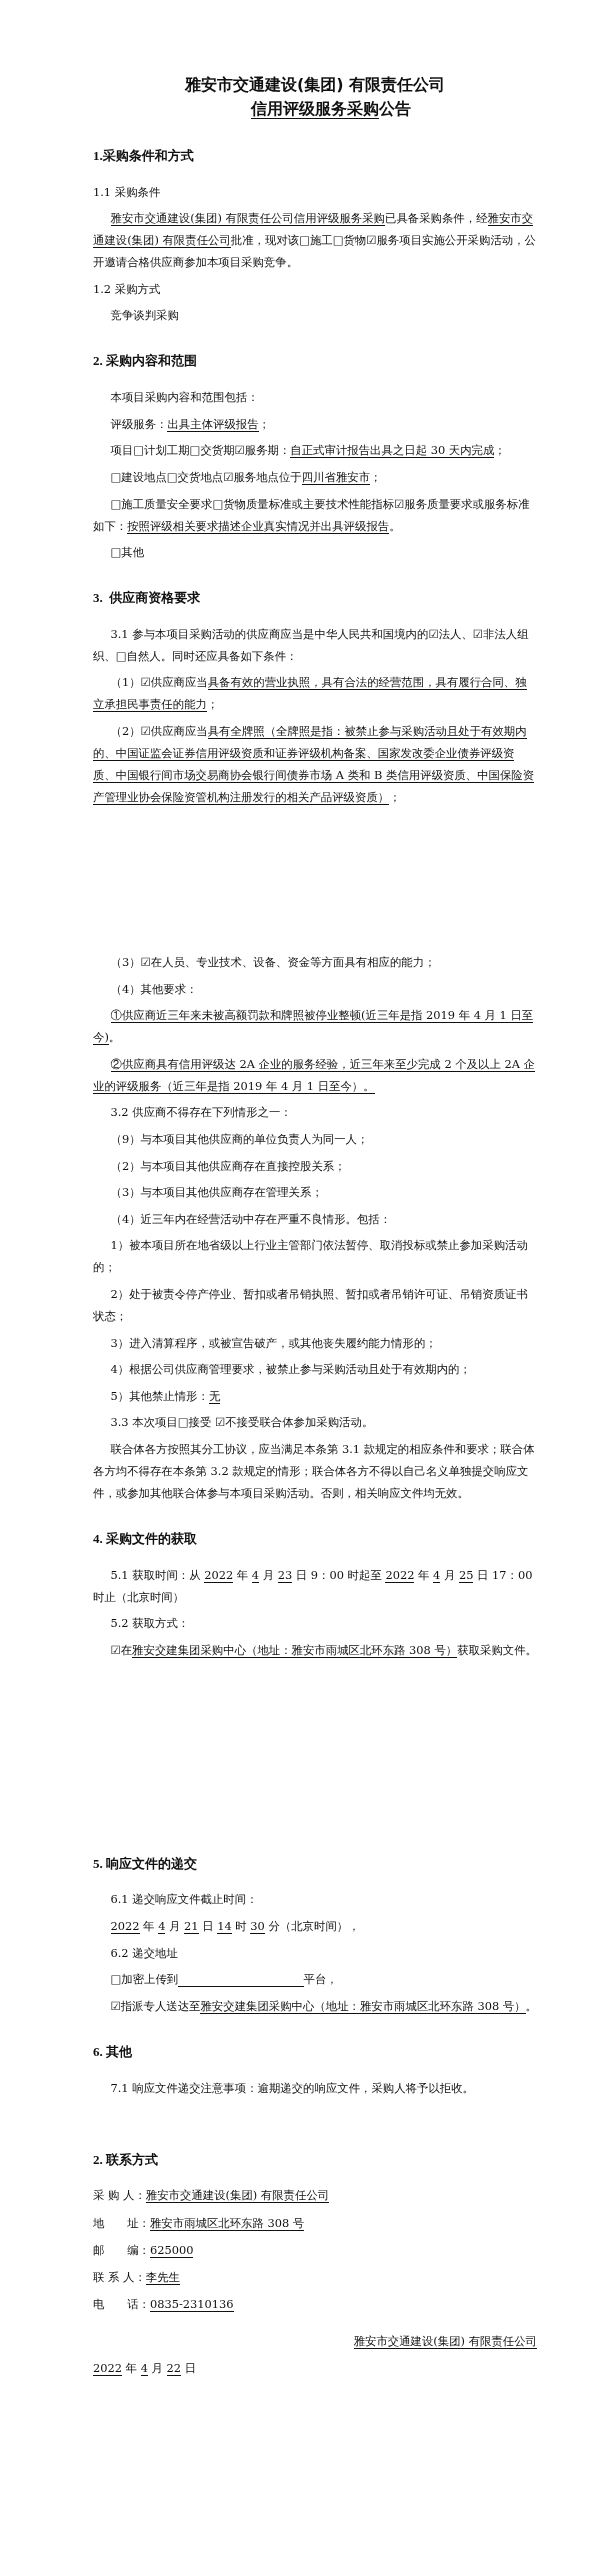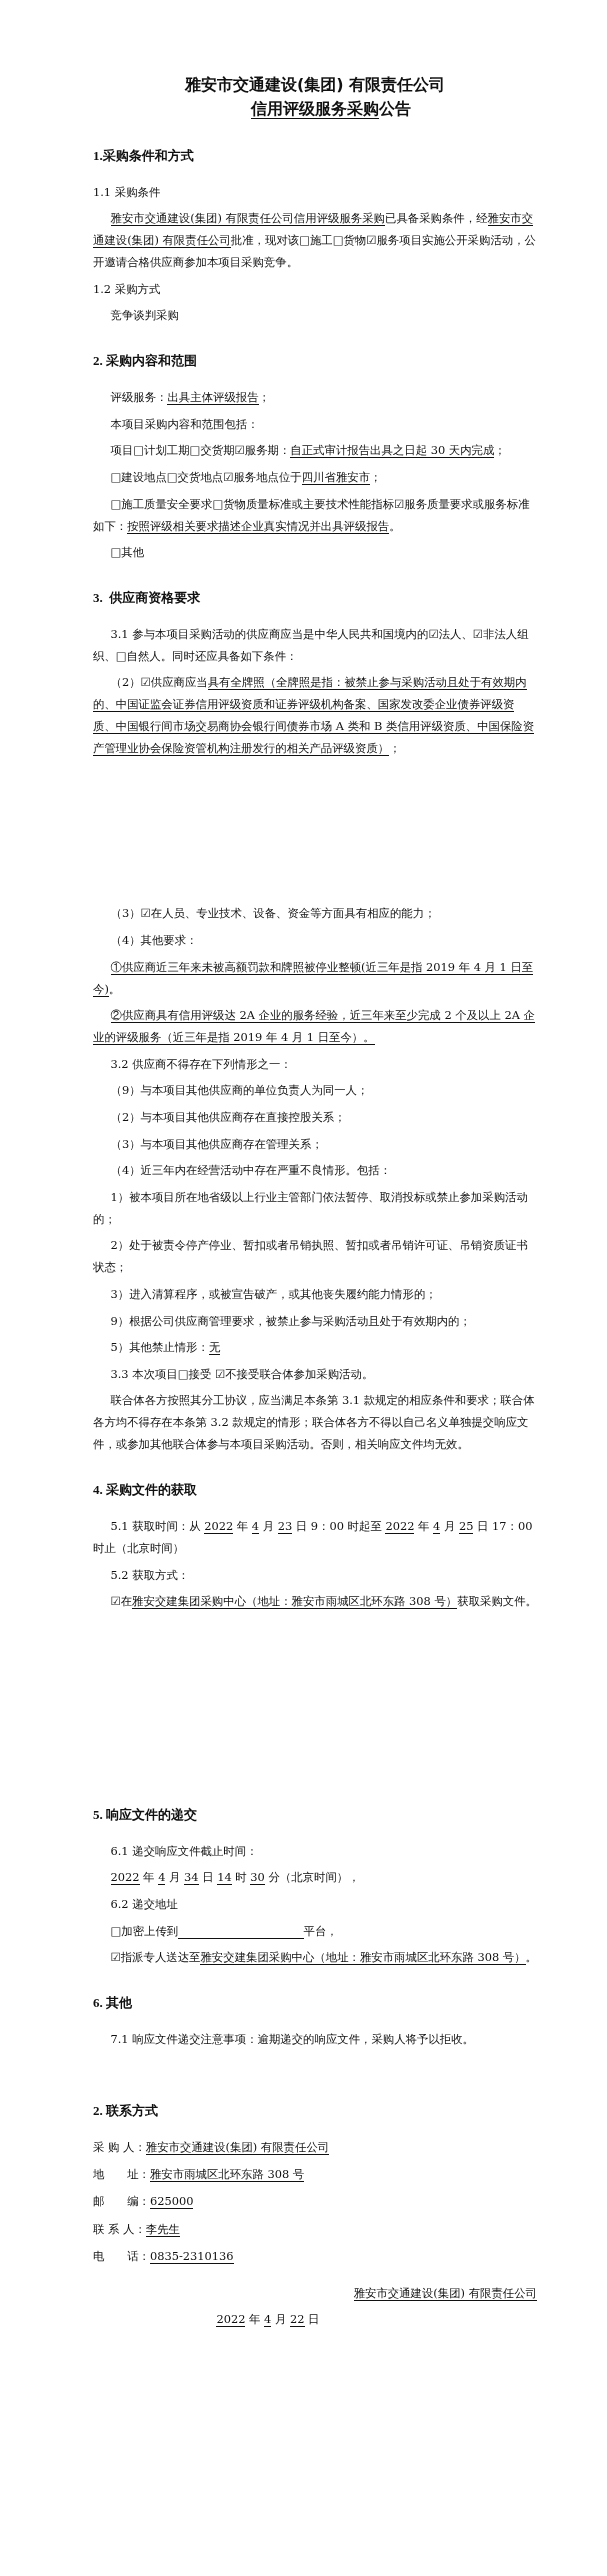--- a/index.html
+++ b/index.html
@@ -37,74 +37,75 @@
     font-family: Liberation Serif, serif;
     font-weight: bold;
     font-size: 13px;
     line-height: 23px;
     margin: 23px 0 13.7px 0;
   }
   .mt-lg { margin-top: 49px; }
   .ind { text-indent: 17.5px; }
   .contact { margin: 5.3px 0; }
   .sign { text-align: right; margin-top: 15px; }
-  .sign-date { text-align: center; padding-right: 94px; }
+  .sign-date { text-align: left; padding-right: 94px; }
   .u { border-bottom: 0.8px solid #111; }
   .title .u { border-bottom-width: 1.5px; margin-left: 32px; }
   .blank { white-space: pre; }
 </style>
 </head>
 <body>
 
 <div class="doc">
   <div class="page page-1">
       <div class="blk title"><span>雅安市交通建设(集团) 有限责任公司</span></div>
       <div class="blk title"><span class="u">信用评级服务采购</span><span>公告</span></div>
       <div class="blk h1"><span>1.采购条件和方式</span></div>
       <div class="blk p"><span>1.1 采购条件</span></div>
       <div class="blk p ind"><span class="u">雅安市交通建设(集团) 有限责任公司信用评级服务采购</span><span>已具备采购条件，经</span><span class="u">雅安市交通建设(集团) 有限责任公司</span><span>批准，现对该</span><span>□</span><span>施工</span><span>□</span><span>货物</span><span>☑</span><span>服务项目实施公开采购活动，公开邀请合格供应商参加本项目采购竞争。</span></div>
       <div class="blk p"><span>1.2 采购方式</span></div>
       <div class="blk p ind"><span>竞争谈判采购</span></div>
       <div class="blk h1"><span>2. 采购内容和范围</span></div>
+      <div class="blk p ind"><span>本项目采购内容和范围包括：</span></div>
       <div class="blk p ind"><span>评级服务：</span><span class="u">出具主体评级报告</span><span>；</span></div>
-      <div class="blk p ind"><span>本项目采购内容和范围包括：</span></div>
       <div class="blk p ind"><span>项目</span><span>□</span><span>计划工期</span><span>□</span><span>交货期</span><span>☑</span><span>服务期：</span><span class="u">自正式审计报告出具之日起 30 天内完成</span><span>；</span></div>
       <div class="blk p ind"><span>□</span><span>建设地点</span><span>□</span><span>交货地点</span><span>☑</span><span>服务地点位于</span><span class="u">四川省雅安市</span><span>；</span></div>
       <div class="blk p ind"><span>□</span><span>施工质量安全要求</span><span>□</span><span>货物质量标准或主要技术性能指标</span><span>☑</span><span>服务质量要求或服务标准如下：</span><span class="u">按照评级相关要求描述企业真实情况并出具评级报告</span><span>。</span></div>
       <div class="blk p ind"><span>□</span><span>其他</span></div>
       <div class="blk h1"><span>3.  供应商资格要求</span></div>
       <div class="blk p ind"><span>3.1 参与本项目采购活动的供应商应当是中华人民共和国境内的</span><span>☑</span><span>法人、</span><span>☑</span><span>非法人组织、</span><span>□</span><span>自然人。同时还应具备如下条件：</span></div>
+      <div class="blk p ind"><span>（1）</span><span>☑</span><span>供应商应当</span><span class="u">具备有效的营业执照，具有合法的经营范围，具有履行合同、独立承担民事责任的能力</span><span>；</span></div>
       <div class="blk p ind"><span>（2）</span><span>☑</span><span>供应商应当</span><span class="u">具有全牌照（全牌照是指：被禁止参与采购活动且处于有效期内的、中国证监会证券信用评级资质和证券评级机构备案、国家发改委企业债券评级资质、中国银行间市场交易商协会银行间债券市场 A 类和 B 类信用评级资质、中国保险资产管理业协会保险资管机构注册发行的相关产品评级资质）</span><span>；</span></div>
     </div>
   <div class="page page-2">
       <div class="blk p ind"><span>（3）</span><span>☑</span><span>在人员、专业技术、设备、资金等方面具有相应的能力；</span></div>
       <div class="blk p ind"><span>（4）其他要求：</span></div>
       <div class="blk p ind"><span class="u">①供应商近三年来未被高额罚款和牌照被停业整顿(近三年是指 2019 年 4 月 1 日至今)</span><span>。</span></div>
       <div class="blk p ind"><span class="u">②供应商具有信用评级达 2A 企业的服务经验，近三年来至少完成 2 个及以上 2A 企业的评级服务（近三年是指 2019 年 4 月 1 日至今）。</span></div>
       <div class="blk p ind"><span>3.2 供应商不得存在下列情形之一：</span></div>
       <div class="blk p ind"><span>（9）与本项目其他供应商的单位负责人为同一人；</span></div>
       <div class="blk p ind"><span>（2）与本项目其他供应商存在直接控股关系；</span></div>
       <div class="blk p ind"><span>（3）与本项目其他供应商存在管理关系；</span></div>
       <div class="blk p ind"><span>（4）近三年内在经营活动中存在严重不良情形。包括：</span></div>
       <div class="blk p ind"><span>1）被本项目所在地省级以上行业主管部门依法暂停、取消投标或禁止参加采购活动的；</span></div>
       <div class="blk p ind"><span>2）处于被责令停产停业、暂扣或者吊销执照、暂扣或者吊销许可证、吊销资质证书状态；</span></div>
       <div class="blk p ind"><span>3）进入清算程序，或被宣告破产，或其他丧失履约能力情形的；</span></div>
-      <div class="blk p ind"><span>9）根据公司供应商管理要求，被禁止参与采购活动且处于有效期内的；</span></div>
+      <div class="blk p ind"><span>4）根据公司供应商管理要求，被禁止参与采购活动且处于有效期内的；</span></div>
       <div class="blk p ind"><span>5）其他禁止情形：</span><span class="u">无</span></div>
       <div class="blk p ind"><span>3.3 本次项目</span><span>□</span><span>接受 </span><span>☑</span><span>不接受联合体参加采购活动。</span></div>
       <div class="blk p ind"><span>联合体各方按照其分工协议，应当满足本条第 3.1 款规定的相应条件和要求；联合体各方均不得存在本条第 3.2 款规定的情形；联合体各方不得以自己名义单独提交响应文件，或参加其他联合体参与本项目采购活动。否则，相关响应文件均无效。</span></div>
       <div class="blk h1"><span>4. 采购文件的获取</span></div>
       <div class="blk p ind"><span>5.1 获取时间：从 </span><span class="u">2022</span><span> 年 </span><span class="u">4</span><span> 月 </span><span class="u">23</span><span> 日 9：00 时起至 </span><span class="u">2022</span><span> 年 </span><span class="u">4</span><span> 月 </span><span class="u">25</span><span> 日 17：00 时止（北京时间）</span></div>
       <div class="blk p ind"><span>5.2 获取方式：</span></div>
       <div class="blk p ind"><span>☑</span><span>在</span><span class="u">雅安交建集团采购中心（地址：雅安市雨城区北环东路 308 号）</span><span>获取采购文件。</span></div>
     </div>
   <div class="page page-3">
       <div class="blk h1"><span>5. 响应文件的递交</span></div>
       <div class="blk p ind"><span>6.1 递交响应文件截止时间：</span></div>
-      <div class="blk p ind"><span class="u">2022</span><span> 年 </span><span class="u">4</span><span> 月 </span><span class="u">34</span><span> 日 </span><span class="u">14</span><span> 时 </span><span class="u">30</span><span> 分（北京时间），</span></div>
+      <div class="blk p ind"><span class="u">2022</span><span> 年 </span><span class="u">4</span><span> 月 </span><span class="u">21</span><span> 日 </span><span class="u">14</span><span> 时 </span><span class="u">30</span><span> 分（北京时间），</span></div>
       <div class="blk p ind"><span>6.2 递交地址</span></div>
       <div class="blk p ind"><span>□</span><span>加密上传到</span><span class="u blank">　　　　　　　　　　　</span><span>平台，</span></div>
       <div class="blk p ind"><span>☑</span><span>指派专人送达至</span><span class="u">雅安交建集团采购中心（地址：雅安市雨城区北环东路 308 号）</span><span>。</span></div>
       <div class="blk h1"><span>6. 其他</span></div>
       <div class="blk p ind"><span>7.1 响应文件递交注意事项：逾期递交的响应文件，采购人将予以拒收。</span></div>
       <div class="blk h1 mt-lg"><span>2. 联系方式</span></div>
       <div class="blk p contact"><span>采 购 人：</span><span class="u">雅安市交通建设(集团) 有限责任公司</span></div>
       <div class="blk p contact"><span>地　　址：</span><span class="u">雅安市雨城区北环东路 308 号</span></div>
       <div class="blk p contact"><span>邮　　编：</span><span class="u">625000</span></div>
       <div class="blk p contact"><span>联 系 人：</span><span class="u">李先生</span></div>

